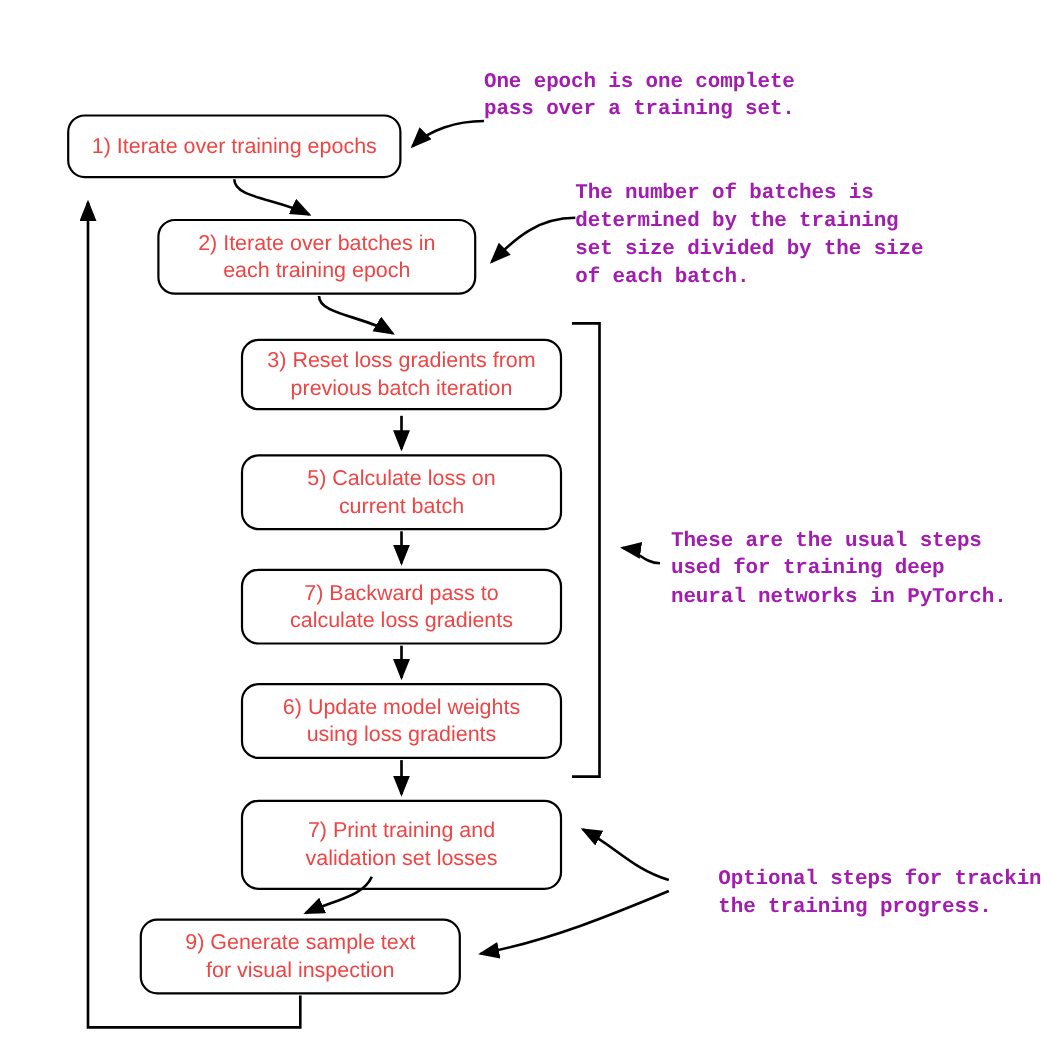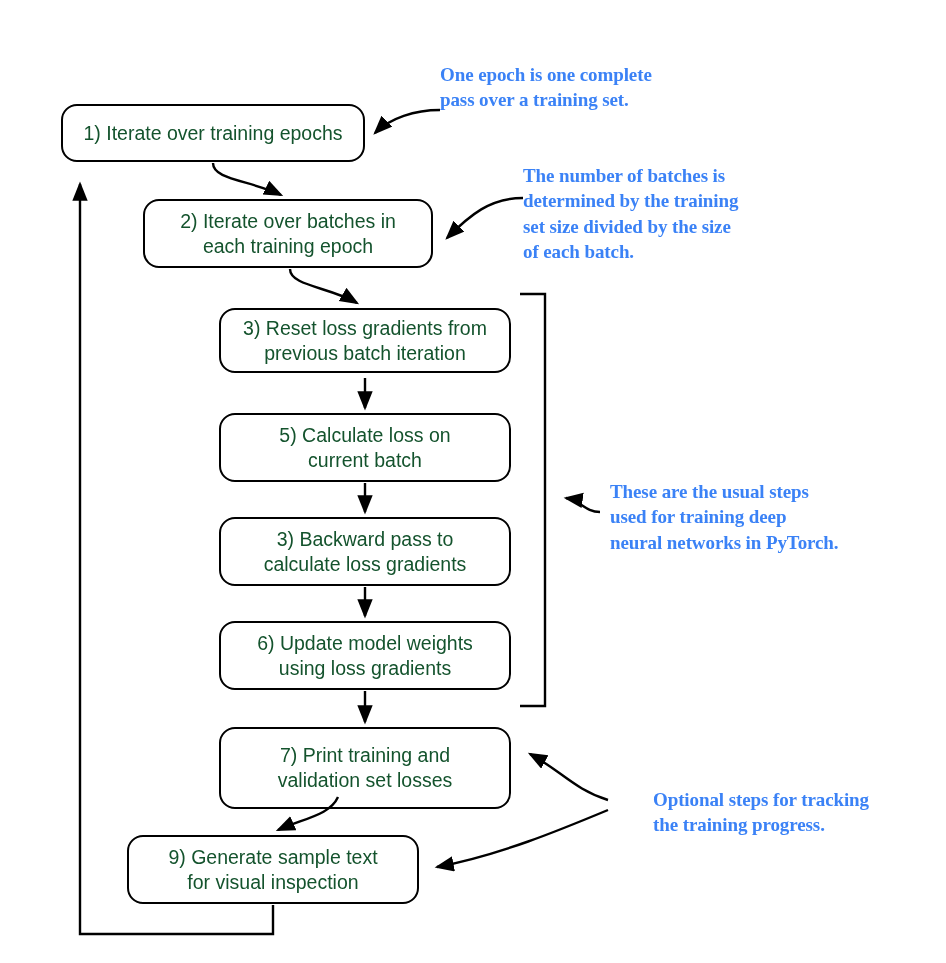--- a/index.html
+++ b/index.html
@@ -20,31 +20,31 @@
     box-sizing: border-box;
     border: 2.2px solid #000000;
     border-radius: 16px;
     background: #ffffff;
     display: flex;
     align-items: center;
     justify-content: center;
     text-align: center;
     font-size: 19.5px;
     line-height: 1.28;
-    color: #14532d;
+    color: #ef4444;
     padding: 4px 8px;
     white-space: pre-line;
   }
   .annotation {
     position: absolute;
-    font-family: Liberation Serif, serif;
+    font-family: Liberation Mono, monospace;
     font-weight: bold;
     font-size: 19px;
     line-height: 1.34;
-    color: #3b82f6;
+    color: #a21caf;
     white-space: pre-line;
     letter-spacing: -0.1px;
   }
   svg.overlay {
     position: absolute;
     left: 0;
     top: 0;
     width: 946px;
     height: 963px;
     pointer-events: none;
@@ -59,21 +59,21 @@
 
   <div class="node" style="left:143px; top:199px; width:290px; height:69px;">2) Iterate over batches in
 each training epoch</div>
 
   <div class="node" style="left:219px; top:308px; width:292px; height:65px;">3) Reset loss gradients from
 previous batch iteration</div>
 
   <div class="node" style="left:219px; top:413px; width:292px; height:69px;">5) Calculate loss on
 current batch</div>
 
-  <div class="node" style="left:219px; top:517px; width:292px; height:69px;">3) Backward pass to
+  <div class="node" style="left:219px; top:517px; width:292px; height:69px;">7) Backward pass to
 calculate loss gradients</div>
 
   <div class="node" style="left:219px; top:621px; width:292px; height:69px;">6) Update model weights
 using loss gradients</div>
 
   <div class="node" style="left:219px; top:727px; width:292px; height:82px;">7) Print training and
 validation set losses</div>
 
   <div class="node" style="left:127px; top:835px; width:292px; height:69px;">9) Generate sample text
 for visual inspection</div>

